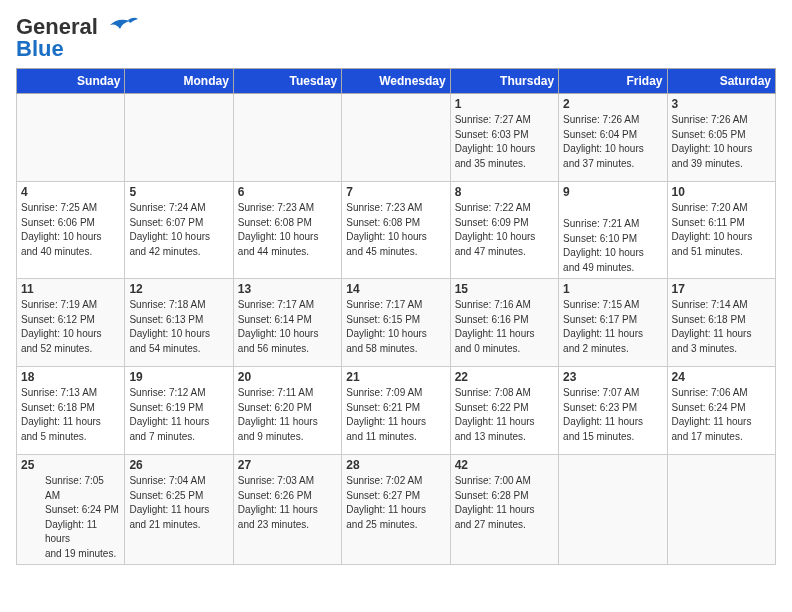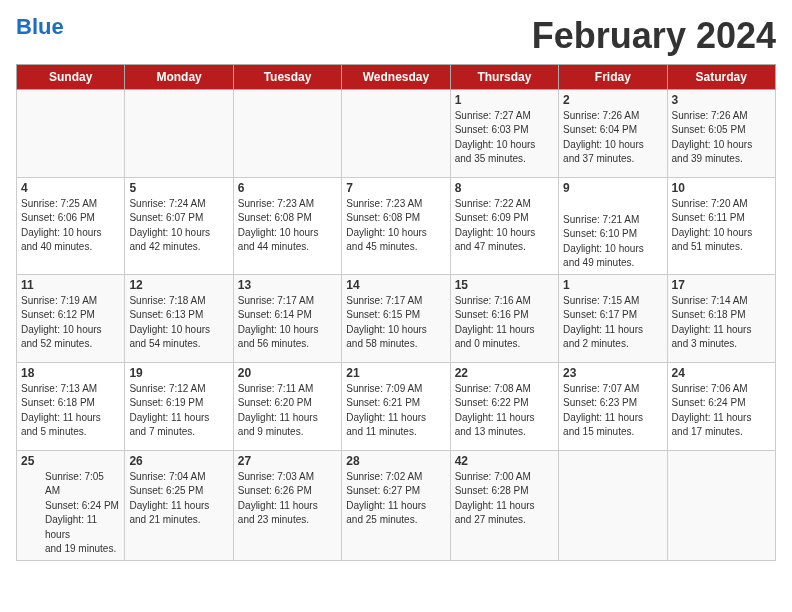--- a/index.html
+++ b/index.html
@@ -39,26 +39,26 @@
     .cal-subtitle {
       font-size: 15px;
       color: #555;
     }
     .calendar {
       width: 100%;
       border-collapse: collapse;
       table-layout: fixed;
     }
     .calendar thead th {
-      background: #b91c1c;
+      background: #1d4ed8;
       color: #fff;
       font-size: 12px;
       font-weight: bold;
       padding: 5px 4px;
-      text-align: center;
+      text-align: right;
       border: 1px solid #aaa;
     }
     .calendar tbody td {
       vertical-align: top;
       border: 1px solid #ccc;
       padding: 3px 4px;
       font-size: 10.5px;
       color: #333;
       height: 88px;
       width: calc(100% / 7);
@@ -80,24 +80,32 @@
       line-height: 1.45;
       color: #333;
     }
     .empty { background: #f9f9f9 !important; }
   </style>
 </head>
 <body>
 
 <div class="header-area">
   <div class="logo">
+    <div style="display:flex;align-items:center;">
+      <span class="logo-text">
+        <span>General</span>
+      </span>
+      <svg width="38" height="20" viewBox="0 0 38 20" style="margin-left:2px;margin-top:-4px;">
+        <path d="M10,10 Q18,2 30,6 Q22,8 20,14 Q16,8 10,10Z" fill="#1a6fc4"></path>
+        <path d="M28,5 Q34,1 38,4 Q34,5 30,8Z" fill="#1a6fc4"></path>
+      </svg>
+    </div>
     <span class="logo-text" style="color:#1a6fc4;font-size:22px;">Blue</span>
   </div>
   <div class="title-area">
-    <div class="cal-title">February 2024</div>
   </div>
 </div>
 
 <table class="calendar">
   <thead>
     <tr>
     <th>Sunday</th>
         <th>Monday</th>
         <th>Tuesday</th>
         <th>Wednesday</th>

